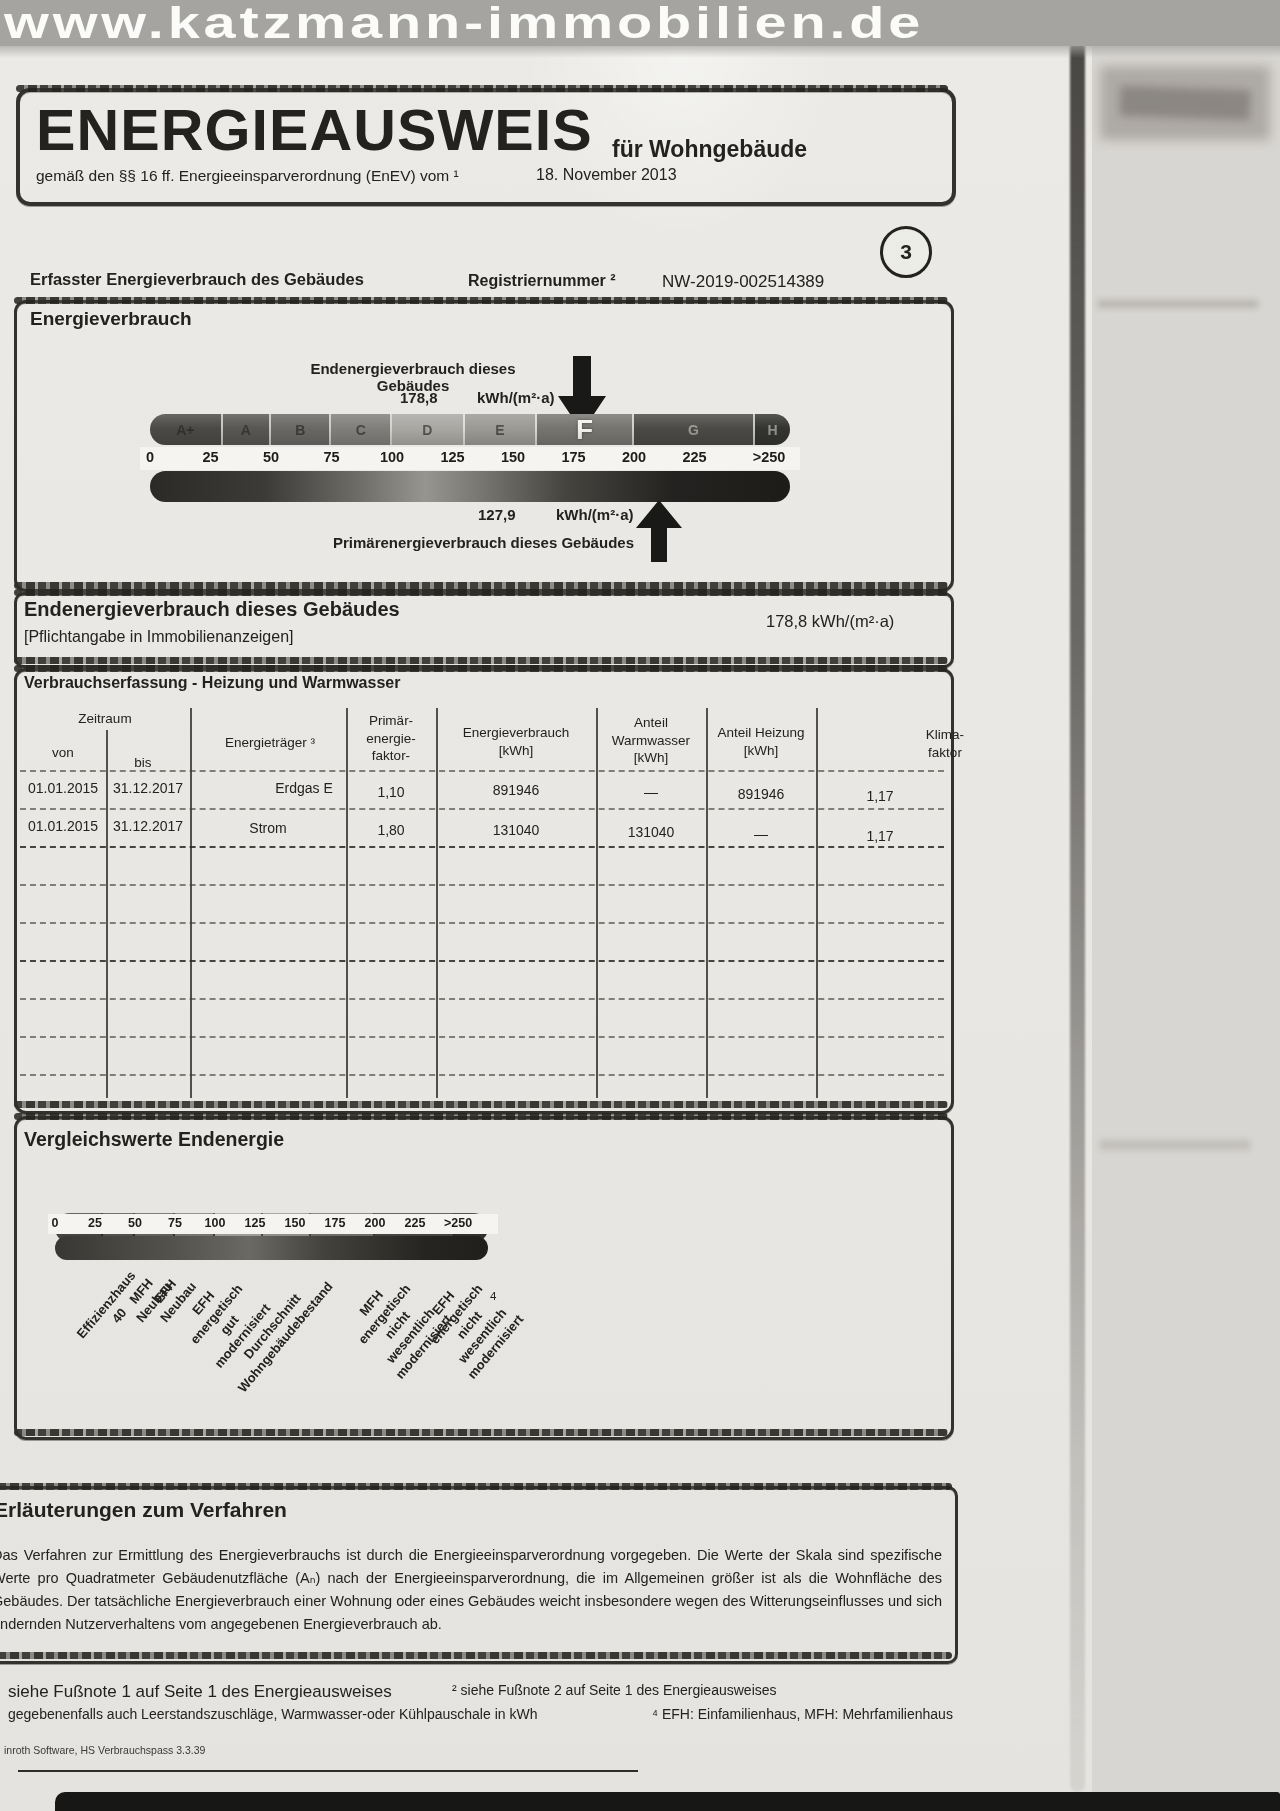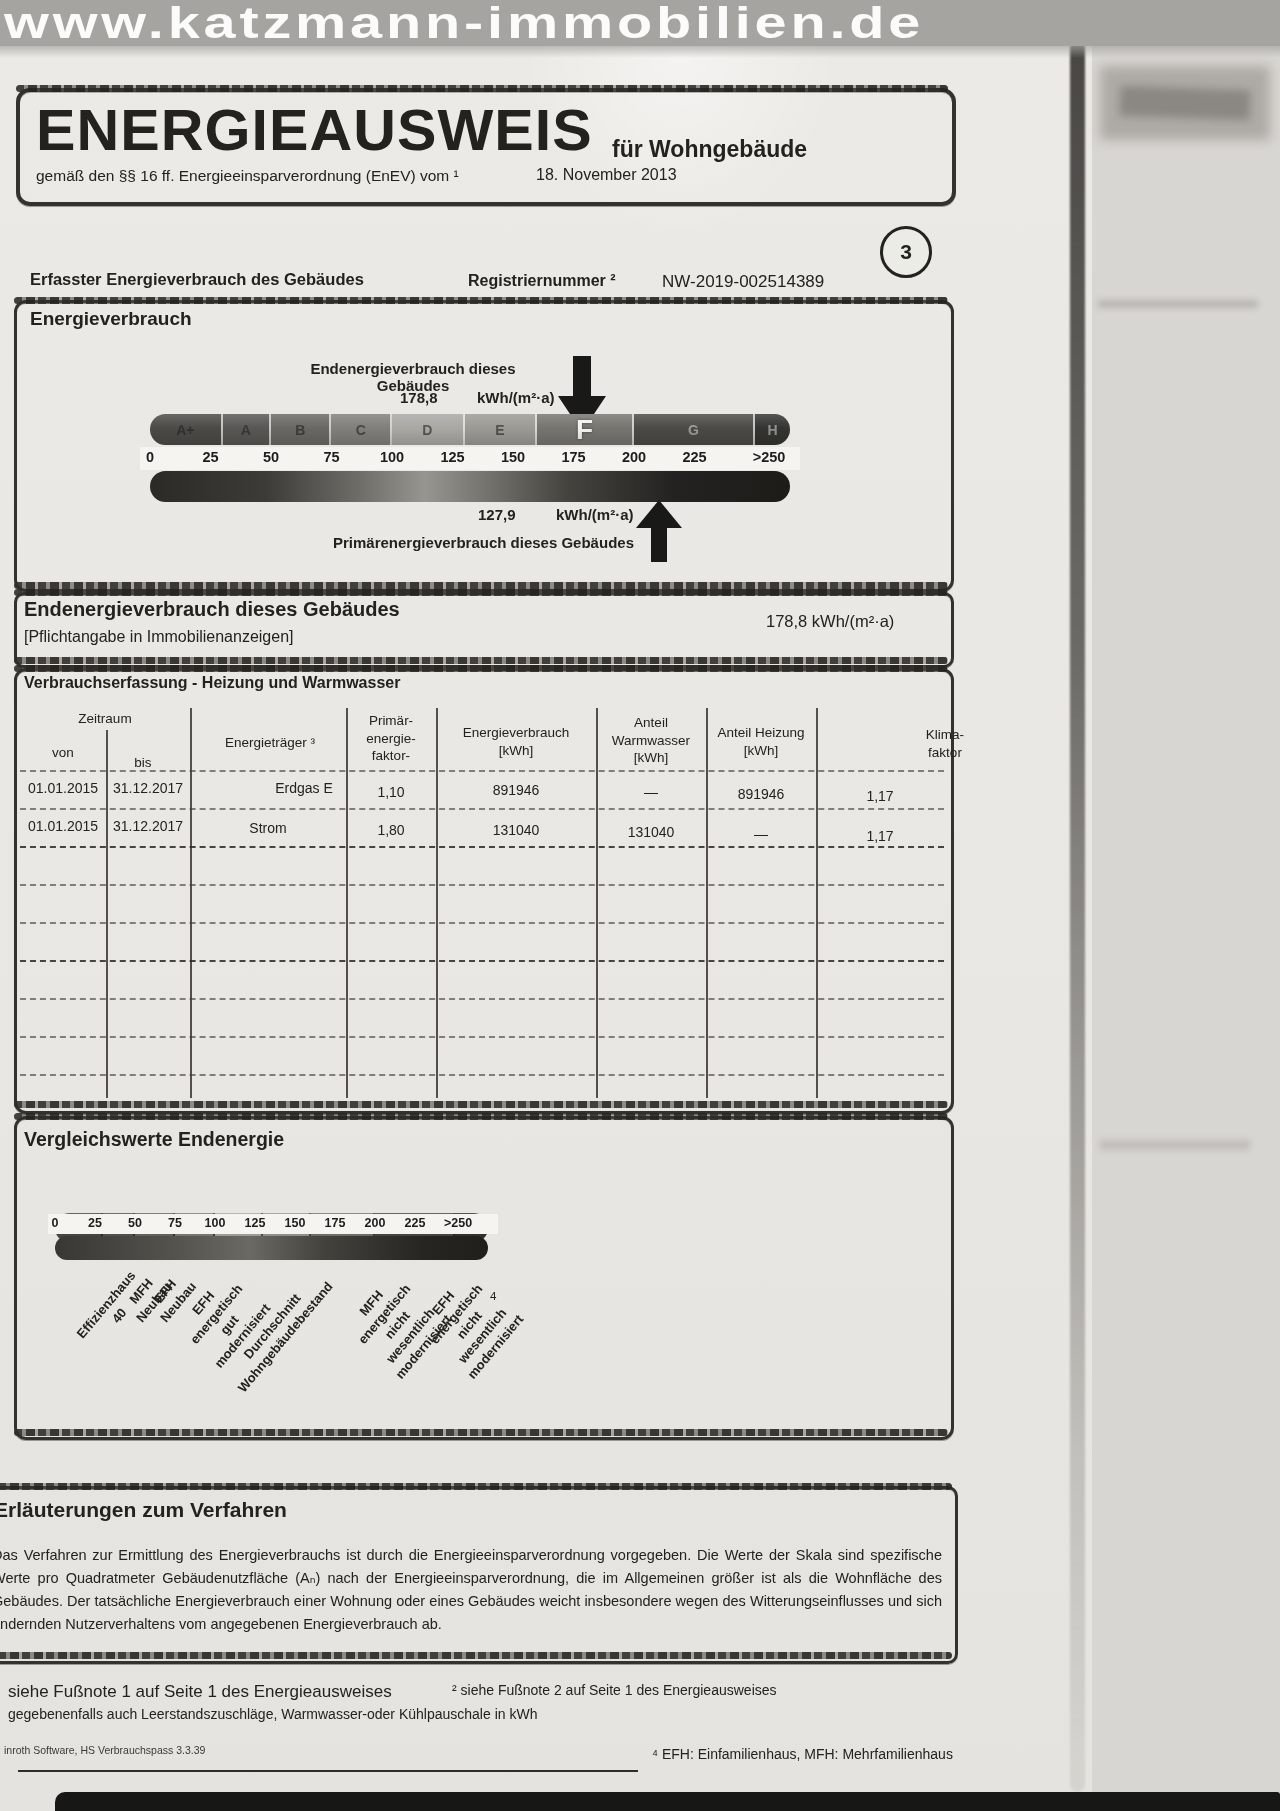--- a/index.html
+++ b/index.html
@@ -307,20 +307,20 @@
 
   <div class="abs box" style="left:-26px;top:1486px;width:978px;height:172px;border-radius:10px;"></div>
   <div class="abs grain" style="left:-26px;top:1483px;width:978px;"></div>
   <div class="abs grain" style="left:-26px;top:1652px;width:978px;"></div>
   <div class="abs b" style="left:-6px;top:1498px;font-size:21px;">Erläuterungen zum Verfahren</div>
   <div class="abs para" style="left:-8px;top:1544px;width:950px;font-size:14.5px;line-height:1.58;">Das Verfahren zur Ermittlung des Energieverbrauchs ist durch die Energieeinsparverordnung vorgegeben. Die Werte der Skala sind spezifische Werte pro Quadratmeter Gebäudenutzfläche (Aₙ) nach der Energieeinsparverordnung, die im Allgemeinen größer ist als die Wohnfläche des Gebäudes. Der tatsächliche Energieverbrauch einer Wohnung oder eines Gebäudes weicht insbesondere wegen des Witterungseinflusses und sich ändernden Nutzerverhaltens vom angegebenen Energieverbrauch ab.</div>
 
   <div class="abs" style="left:8px;top:1682px;font-size:17px;">siehe Fußnote 1 auf Seite 1 des Energieausweises</div>
   <div class="abs" style="left:452px;top:1682px;font-size:14px;">²  siehe Fußnote 2 auf Seite 1 des Energieausweises</div>
   <div class="abs" style="left:8px;top:1706px;font-size:14px;">gegebenenfalls auch Leerstandszuschläge, Warmwasser-oder Kühlpauschale in kWh</div>
-  <div class="abs" style="left:652px;top:1706px;font-size:14px;margin-top:40px;">⁴  EFH: Einfamilienhaus, MFH: Mehrfamilienhaus</div>
+  <div class="abs" style="left:652px;top:1706px;font-size:14px;">⁴  EFH: Einfamilienhaus, MFH: Mehrfamilienhaus</div>
 
   <div class="abs" style="left:4px;top:1744px;font-size:10.5px;color:#3a3a38;">inroth Software, HS Verbrauchspass 3.3.39</div>
 
   <div class="abs footer-line"></div>
   <div class="abs bottom-band"></div>
 
 </div>
 
 </body></html>

